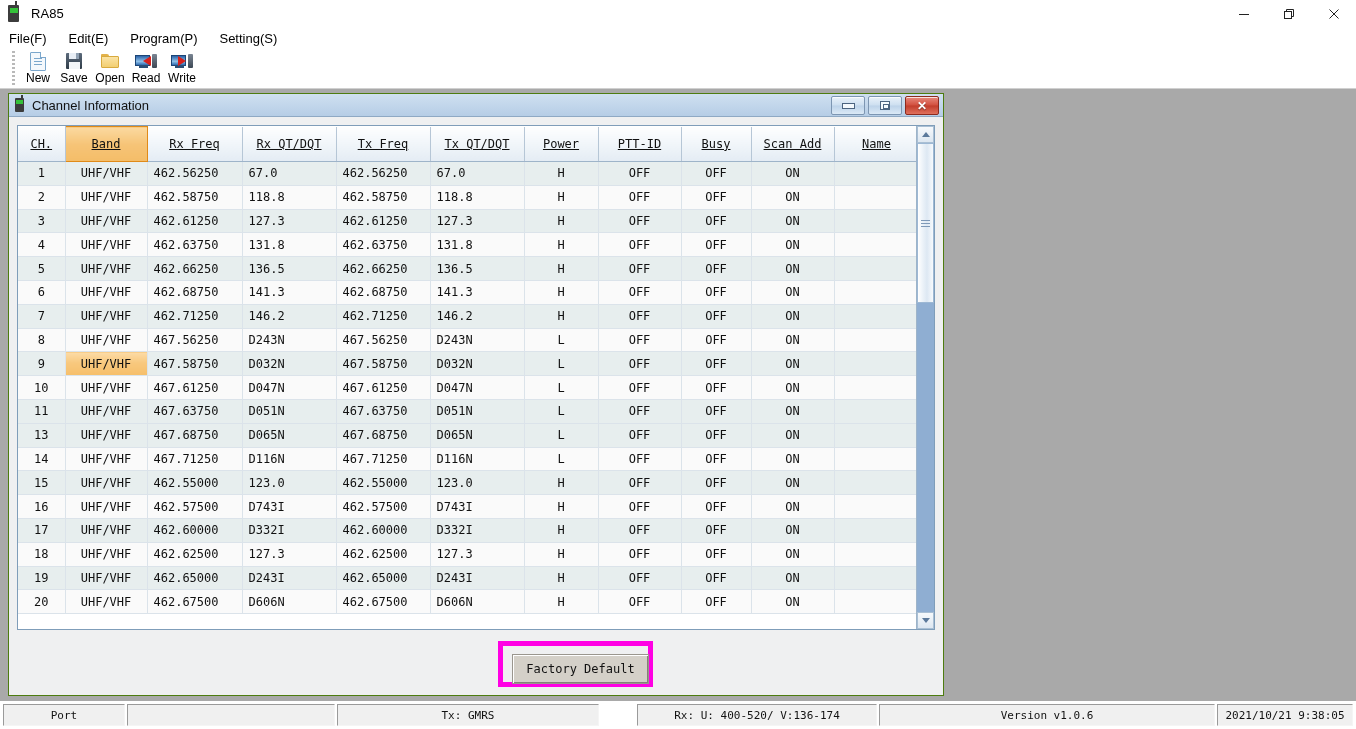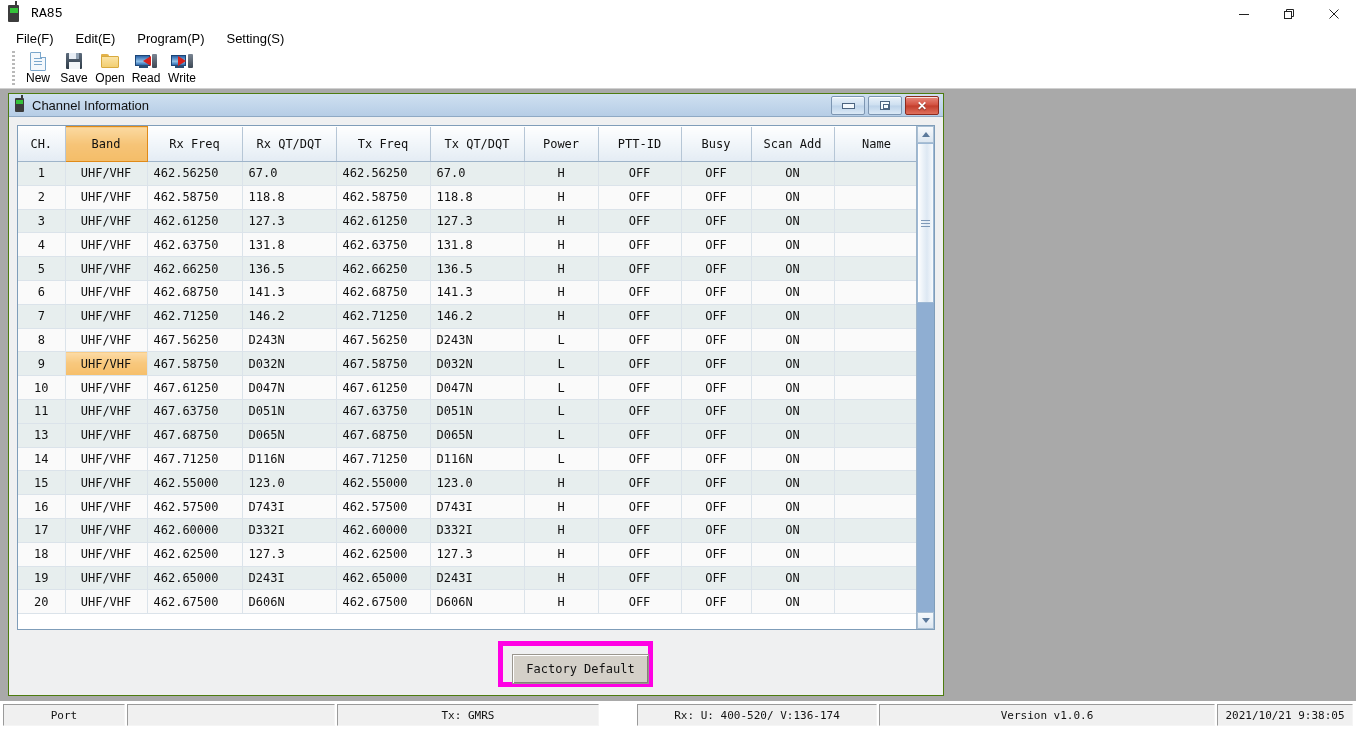--- a/index.html
+++ b/index.html
@@ -49,42 +49,40 @@
     content: "";
     position: absolute;
     left: 1.5px; top: 3px;
     width: 8px; height: 5px;
     background: #35c23a;
   }
   .titlebar-title {
     font-size: 13px;
     color: #000000;
     letter-spacing: 0.1px;
-    font-family: Liberation Mono, monospace;
   }
   .wincontrols {
     position: absolute;
     right: 0; top: 0;
     height: 27px;
     display: flex;
   }
   .wc-btn {
     width: 45px; height: 27px;
     display: flex; align-items: center; justify-content: center;
     color: #111;
   }
   .wc-btn svg { display: block; }
 
   
   .menubar {
     height: 23px;
     background: #ffffff;
     display: flex;
     align-items: center;
-    padding-left: 7px;
     flex: 0 0 auto;
   }
   .menu-item {
     font-size: 13px;
     color: #000;
     padding: 2px 9px;
     margin-right: 4px;
     white-space: nowrap;
   }
 
@@ -361,20 +359,21 @@
     height: 34px;
     background: linear-gradient(#fdfefe 0%, #f2f6fa 45%, #e4ecf4 100%);
     border-right: 1px solid #b6c6d6;
     border-bottom: 1px solid #9eb4c9;
     font-size: 12px;
     font-weight: normal;
     color: #111;
     text-align: center;
     letter-spacing: 0px;
     padding: 0;
+    text-decoration: underline;
   }
   table.grid th.sel {
     background: linear-gradient(#fbd9a0 0%, #f6c477 50%, #f4bd68 100%);
     border: 1px solid #e08a18;
   }
   table.grid td {
     height: 22.8px;
     border-right: 1px solid #dbe3ea;
     border-bottom: 1px solid #dbe3ea;
     font-size: 12px;

